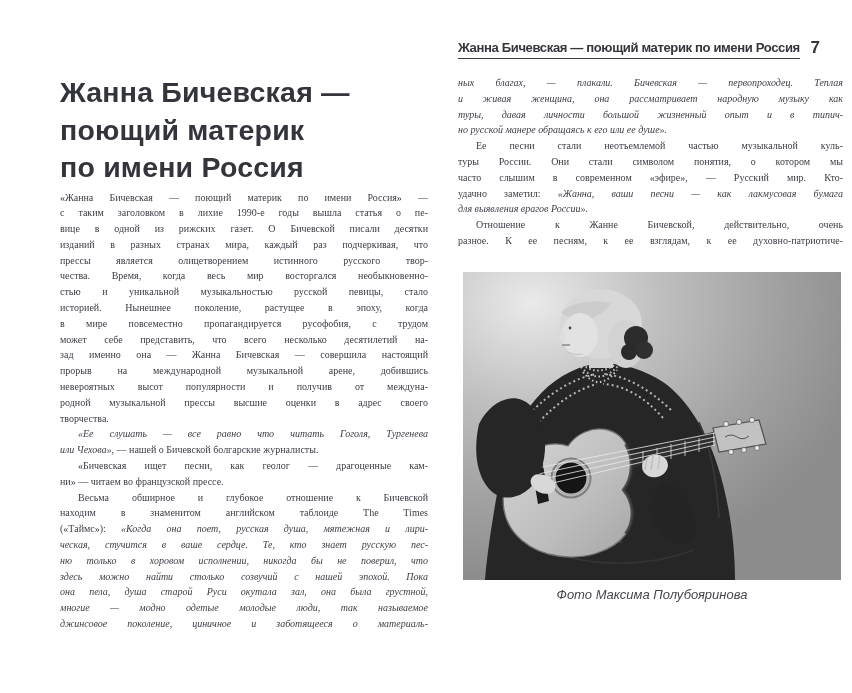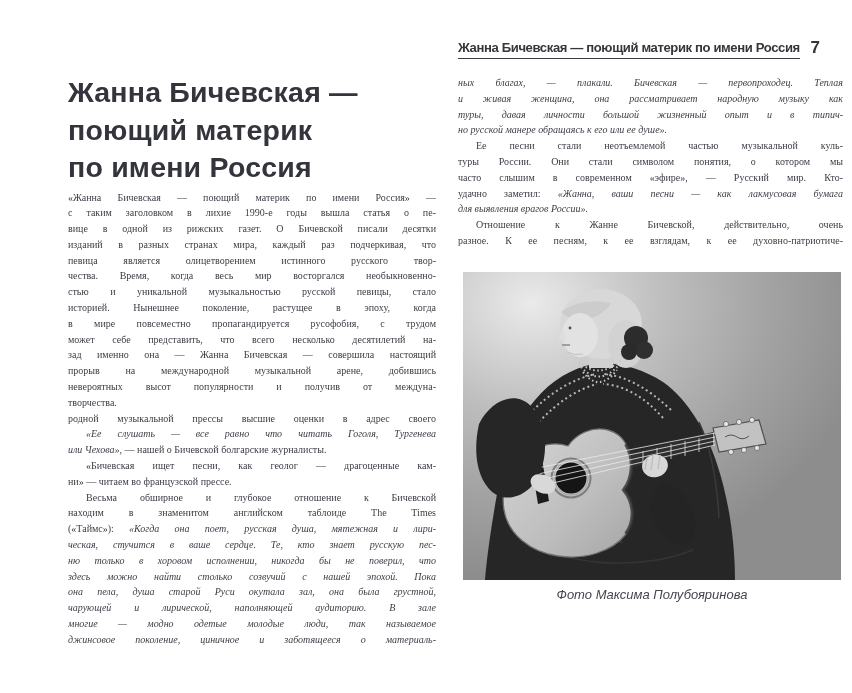--- a/index.html
+++ b/index.html
@@ -2,21 +2,21 @@
 <html><head>
 <meta charset="utf-8">
 <style>
   html,body { margin:0; padding:0; }
   body { width:852px; height:693px; background:#ffffff; overflow:hidden; position:relative;
          font-family:"Liberation Serif", serif; }
 
   .spread { position:absolute; left:0; top:0; width:852px; height:693px; background:#ffffff; }
 
   
-  .page-left  { position:absolute; left:68px;  top:74px; width:368px; }
+  .page-left  { position:absolute; left:60px;  top:74px; width:368px; }
   .chapter-title { margin:0 0 3px 0; font-family:"Liberation Sans", sans-serif;
                    font-weight:600; font-size:28.5px; line-height:37.5px;
                    color:var(--title-c, #33343c); letter-spacing:0.2px; }
   .chapter-title .title-line { display:block; }
 
   
   .page-right { position:absolute; left:458px; top:40px; width:385px; }
   .running-header { width:342px; display:flex; justify-content:space-between; align-items:center;
                     border-bottom:1.6px solid #3c3d44; padding-bottom:3px; margin-bottom:16px;
                     font-family:"Liberation Sans", sans-serif; font-weight:bold;
@@ -50,49 +50,48 @@
       <span class="title-line">Жанна Бичевская —</span>
       <span class="title-line">поющий материк</span>
       <span class="title-line">по имени Россия</span>
     </h1>
     <div class="body-text" id="left-body">
         <div class="para">
           <div class="line"><span>«Жанна Бичевская — поющий материк по имени Россия» —</span></div>
           <div class="line"><span>с таким заголовком в лихие 1990-е годы вышла статья о пе-</span></div>
           <div class="line"><span>вице в одной из рижских газет. О Бичевской писали десятки</span></div>
           <div class="line"><span>изданий в разных странах мира, каждый раз подчеркивая, что</span></div>
-          <div class="line"><span>певица является олицетворением истинного русского твор-</span></div>
+          <div class="line"><span>прессы является олицетворением истинного русского твор-</span></div>
           <div class="line"><span>чества. Время, когда весь мир восторгался необыкновенно-</span></div>
           <div class="line"><span>стью и уникальной музыкальностью русской певицы, стало</span></div>
           <div class="line"><span>историей. Нынешнее поколение, растущее в эпоху, когда</span></div>
           <div class="line"><span>в мире повсеместно пропагандируется русофобия, с трудом</span></div>
           <div class="line"><span>может себе представить, что всего несколько десятилетий на-</span></div>
           <div class="line"><span>зад именно она — Жанна Бичевская — совершила настоящий</span></div>
           <div class="line"><span>прорыв на международной музыкальной арене, добившись</span></div>
           <div class="line"><span>невероятных высот популярности и получив от междуна-</span></div>
+          <div class="line"><span>родной музыкальной прессы высшие оценки в адрес своего</span></div>
           <div class="line lastline"><span>творчества.</span></div>
-          <div class="line"><span>родной музыкальной прессы высшие оценки в адрес своего</span></div>
         </div>
         <div class="para indent">
           <div class="line"><span class="it">«Ее слушать — все равно что читать Гоголя, Тургенева</span></div>
           <div class="line lastline"><span class="it">или Чехова»,</span><span> — нашей о Бичевской болгарские журналисты.</span></div>
         </div>
         <div class="para indent">
           <div class="line"><span>«Бичевская ищет песни, как геолог — драгоценные кам-</span></div>
           <div class="line lastline"><span>ни» — читаем во французской прессе.</span></div>
         </div>
         <div class="para indent">
           <div class="line"><span>Весьма обширное и глубокое отношение к Бичевской</span></div>
           <div class="line"><span>находим в знаменитом английском таблоиде The Times</span></div>
           <div class="line"><span>(«Таймс»): </span><span class="it">«Когда она поет, русская душа, мятежная и лири-</span></div>
           <div class="line"><span class="it">ческая, стучится в ваше сердце. Те, кто знает русскую пес-</span></div>
           <div class="line"><span class="it">ню только в хоровом исполнении, никогда бы не поверил, что</span></div>
           <div class="line"><span class="it">здесь можно найти столько созвучий с нашей эпохой. Пока</span></div>
           <div class="line"><span class="it">она пела, душа старой Руси окутала зал, она была грустной,</span></div>
-          <div class="line"><span class="it">чарующей и лирической, наполняющей аудиторию. В зале</span></div>
           <div class="line"><span class="it">многие — модно одетые молодые люди, так называемое</span></div>
           <div class="line"><span class="it">джинсовое поколение, циничное и заботящееся о материаль-</span></div>
         </div>
       </div>
   </div>
 
   <div class="page-right">
     <div class="running-header">
       <span class="rh-title">Жанна Бичевская — поющий материк по имени Россия</span>
       <span class="rh-num">7</span>

